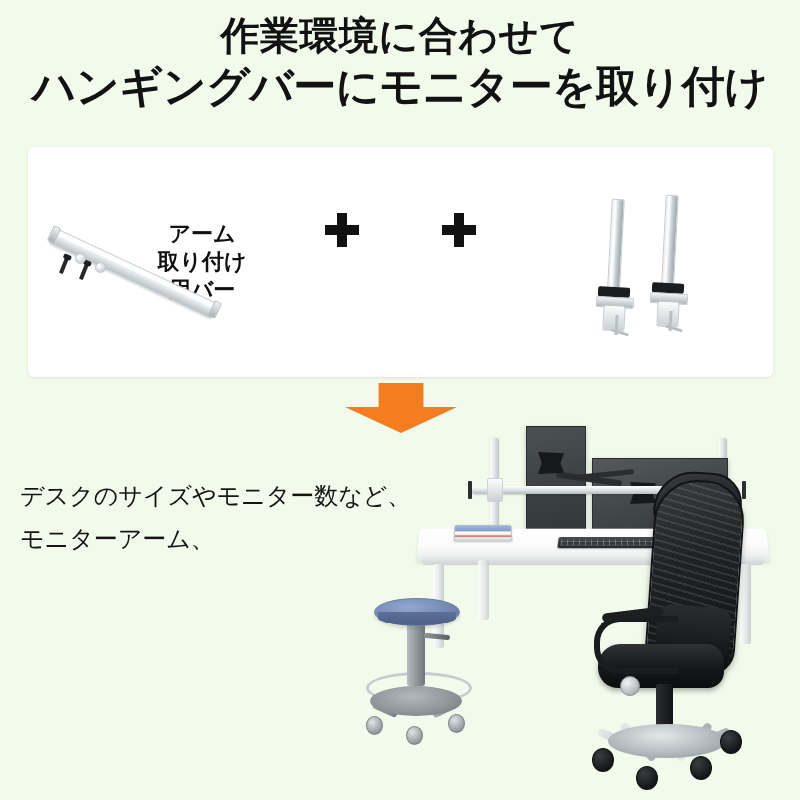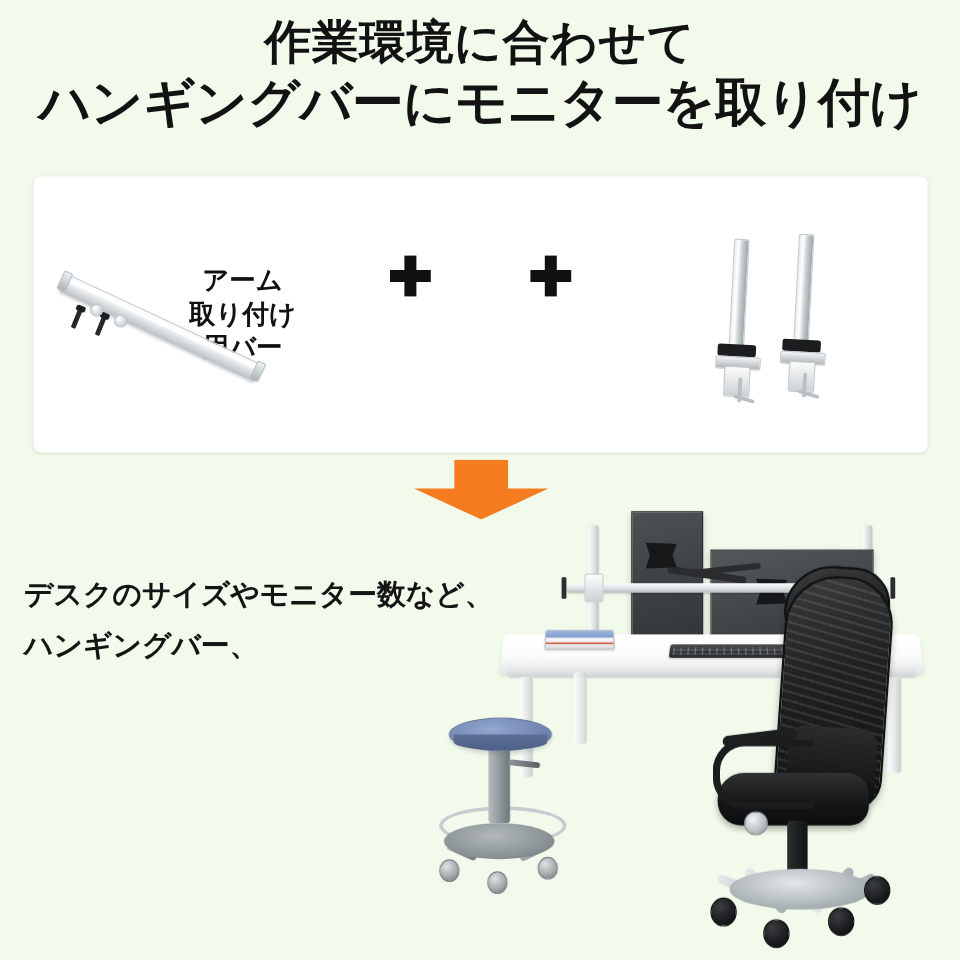--- a/index.html
+++ b/index.html
@@ -326,21 +326,21 @@
   .body-copy {
     position: absolute;
     left: 20px;
     top: 474px;
     width: 400px;
     color: #141414;
     font-size: 24px;
     line-height: 43px;
     letter-spacing: 0px;
   }
-  .body-copy .ln { display: block; white-space: nowrap; font-weight: bold; }
+  .body-copy .ln { display: block; white-space: nowrap; }
   .body-copy .ln.bold { font-weight: bold; }
 
   
   .scene {
     position: absolute;
     left: 330px;
     top: 420px;
     width: 470px;
     height: 380px;
   }
@@ -715,21 +715,21 @@
 
     </div>
   </div>
 
   <div class="arrow">
     <div class="arrow-shape"></div>
   </div>
 
   <div class="body-copy">
     <span class="ln">デスクのサイズやモニター数など、</span>
-    <span class="ln">ハンギングバー、</span>
+    <span class="ln">モニターアーム、</span>
   </div>
 
   <div class="scene">
 
     <div class="pole-stand ps-left"></div>
     <div class="pole-stand ps-right"></div>
 
     <div class="monitor portrait"></div>
     <div class="monitor landscape"></div>
     <div class="monitor-foot"></div>

